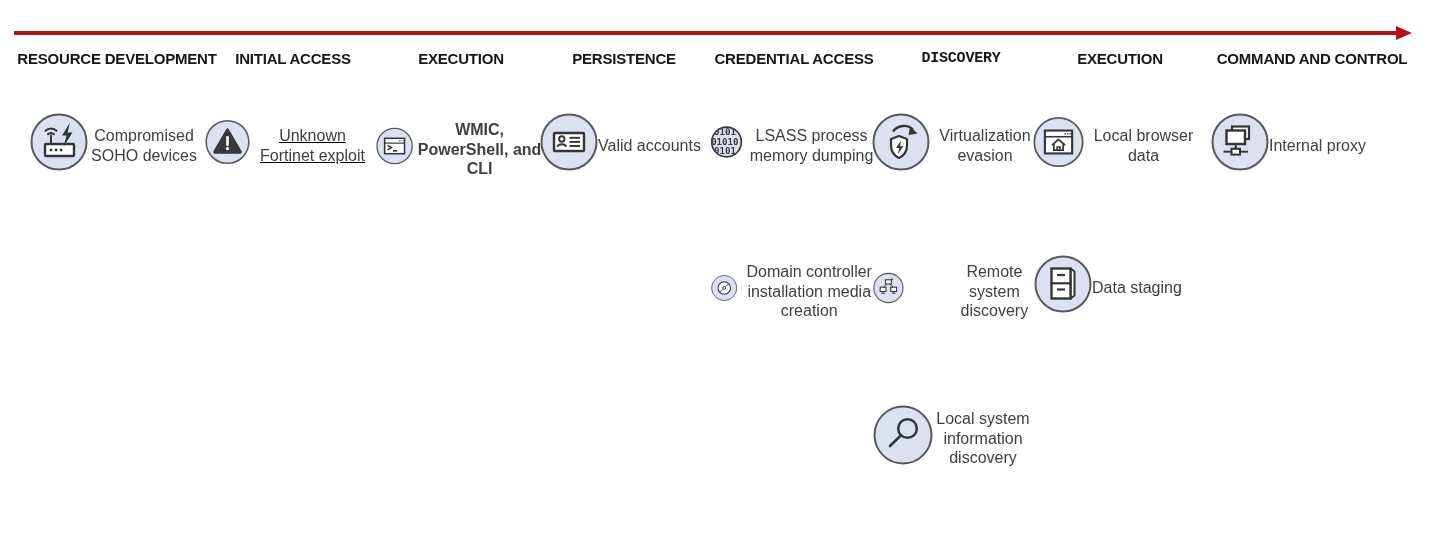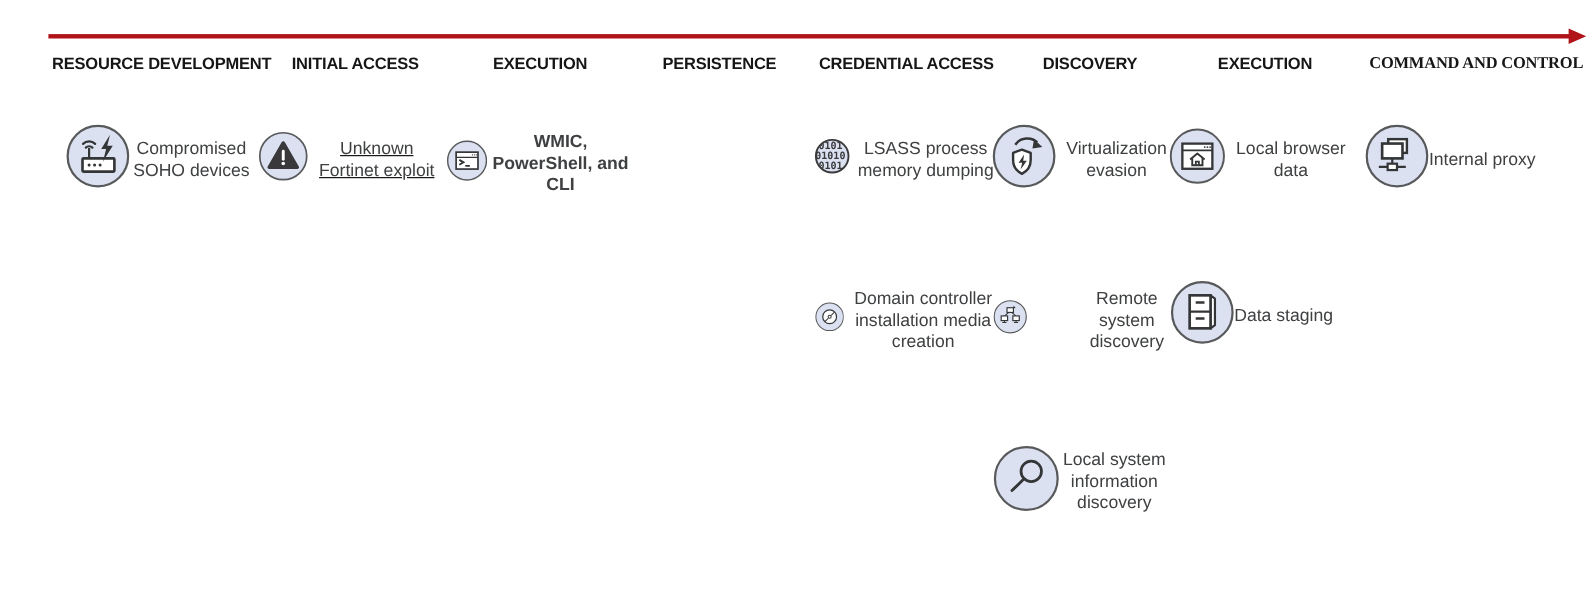--- a/index.html
+++ b/index.html
@@ -6,21 +6,21 @@
     --red:#b01419;
     --circle-fill:#dbe1f1;
     --circle-stroke:#58595b;
     --ink:#333537;
     --label:#3f4042;
     --header:#161616;
   }
   *{margin:0;padding:0;box-sizing:border-box;}
   html,body{width:1442px;height:546px;background:#ffffff;overflow:hidden;
     font-family:"Liberation Sans","DejaVu Sans",sans-serif;}
-  .stage{position:relative;width:1243px;height:546px;margin-left:30px;}
+  .stage{position:relative;width:1243px;height:546px;}
 
   .arrow-line{position:absolute;left:14px;top:31px;width:1384px;height:4px;background:var(--red);}
   .arrow-head{position:absolute;left:1396px;top:26px;width:0;height:0;
     border-top:7px solid transparent;border-bottom:7px solid transparent;
     border-left:16px solid var(--red);}
 
   .col-header{position:absolute;top:50px;transform:translateX(-50%);
     font-size:15px;font-weight:700;letter-spacing:-0.2px;color:var(--header);white-space:nowrap;}
 
   .item{position:absolute;width:170px;display:flex;flex-direction:row;align-items:center;}
@@ -33,21 +33,21 @@
 
   
   .i1{left:30px;top:113px;}   .i2{left:205px;top:113px;text-decoration:underline;}
   .i3{left:376px;top:113px;}  .i4{left:540px;top:113px;}
   .i5{left:710px;top:113px;}  .i6{left:872px;top:113px;}
   .i7{left:1033px;top:113px;} .i8{left:1211px;top:113px;}
   .i9{left:711px;top:255px;}  .i10{left:873px;top:255px;gap:42px;}
   .i11{left:1034px;top:255px;}.i12{left:873px;top:402px;}
 
   .h1{left:117px;} .h2{left:293px;} .h3{left:461px;} .h4{left:624px;}
-  .h5{left:794px;} .h6{left:961px;} .h7{left:1120px;} .h8{left:1312px;font-family:Liberation Serif, serif;}
+  .h5{left:794px;} .h6{left:961px;font-family:Liberation Mono, monospace;} .h7{left:1120px;} .h8{left:1312px;}
 </style>
 </head>
 <body>
 
 <div class="stage">
 
   <div class="arrow-line"></div>
   <div class="arrow-head"></div>
 
   <div class="col-header h1">RESOURCE DEVELOPMENT</div>
@@ -91,20 +91,32 @@
       <line x1="13.5" y1="24.5" x2="44.5" y2="24.5" stroke="var(--ink)" stroke-width="1.8"></line>
       <circle cx="36.6" cy="20.8" r="0.95" fill="var(--ink)"></circle>
         <circle cx="39.4" cy="20.8" r="0.95" fill="var(--ink)"></circle>
         <circle cx="42.2" cy="20.8" r="0.95" fill="var(--ink)"></circle>
       <polyline points="18,28 24,31.5 18,35" fill="none" stroke="var(--ink)" stroke-width="2.6"></polyline>
       <line x1="26.5" y1="36.5" x2="33" y2="36.5" stroke="var(--ink)" stroke-width="2.6"></line>
     </svg>
     <div class="label lw-135">WMIC, PowerShell, and CLI</div>
   </div>
 
+  <div class="item i4">
+    <svg width="58" height="58" viewBox="0 0 58 58">
+      <circle cx="29" cy="29" r="27.5" fill="var(--circle-fill)" stroke="var(--circle-stroke)" stroke-width="2"></circle>
+      <rect x="14" y="20" width="30" height="18" rx="1" fill="#fff" stroke="var(--ink)" stroke-width="2.4"></rect>
+      <circle cx="21.8" cy="26" r="2.7" fill="none" stroke="var(--ink)" stroke-width="1.9"></circle>
+      <path d="M17.4 33.8 C18.5 30.4 25.1 30.4 26.2 33.8" fill="none" stroke="var(--ink)" stroke-width="1.9"></path>
+      <line x1="29.5" y1="24.8" x2="40" y2="24.8" stroke="var(--ink)" stroke-width="1.9"></line>
+      <line x1="29.5" y1="28.9" x2="40" y2="28.9" stroke="var(--ink)" stroke-width="1.9"></line>
+      <line x1="29.5" y1="33" x2="40" y2="33" stroke="var(--ink)" stroke-width="1.9"></line>
+    </svg>
+    <div class="label lw-170">Valid accounts</div>
+  </div>
 
   <div class="item i5">
     <svg width="58" height="58" viewBox="0 0 58 58">
       <defs>
           <clipPath id="binClip">
             <circle cx="29" cy="29" r="25.5"></circle>
           </clipPath>
         </defs>
       <circle cx="29" cy="29" r="26" fill="var(--circle-fill)" stroke="#3a3a3c" stroke-width="3"></circle>
       <g clip-path="url(#binClip)" fill="#3a3a3c" font-family="'DejaVu Sans Mono','Liberation Mono',monospace" font-size="16" font-weight="bold">

